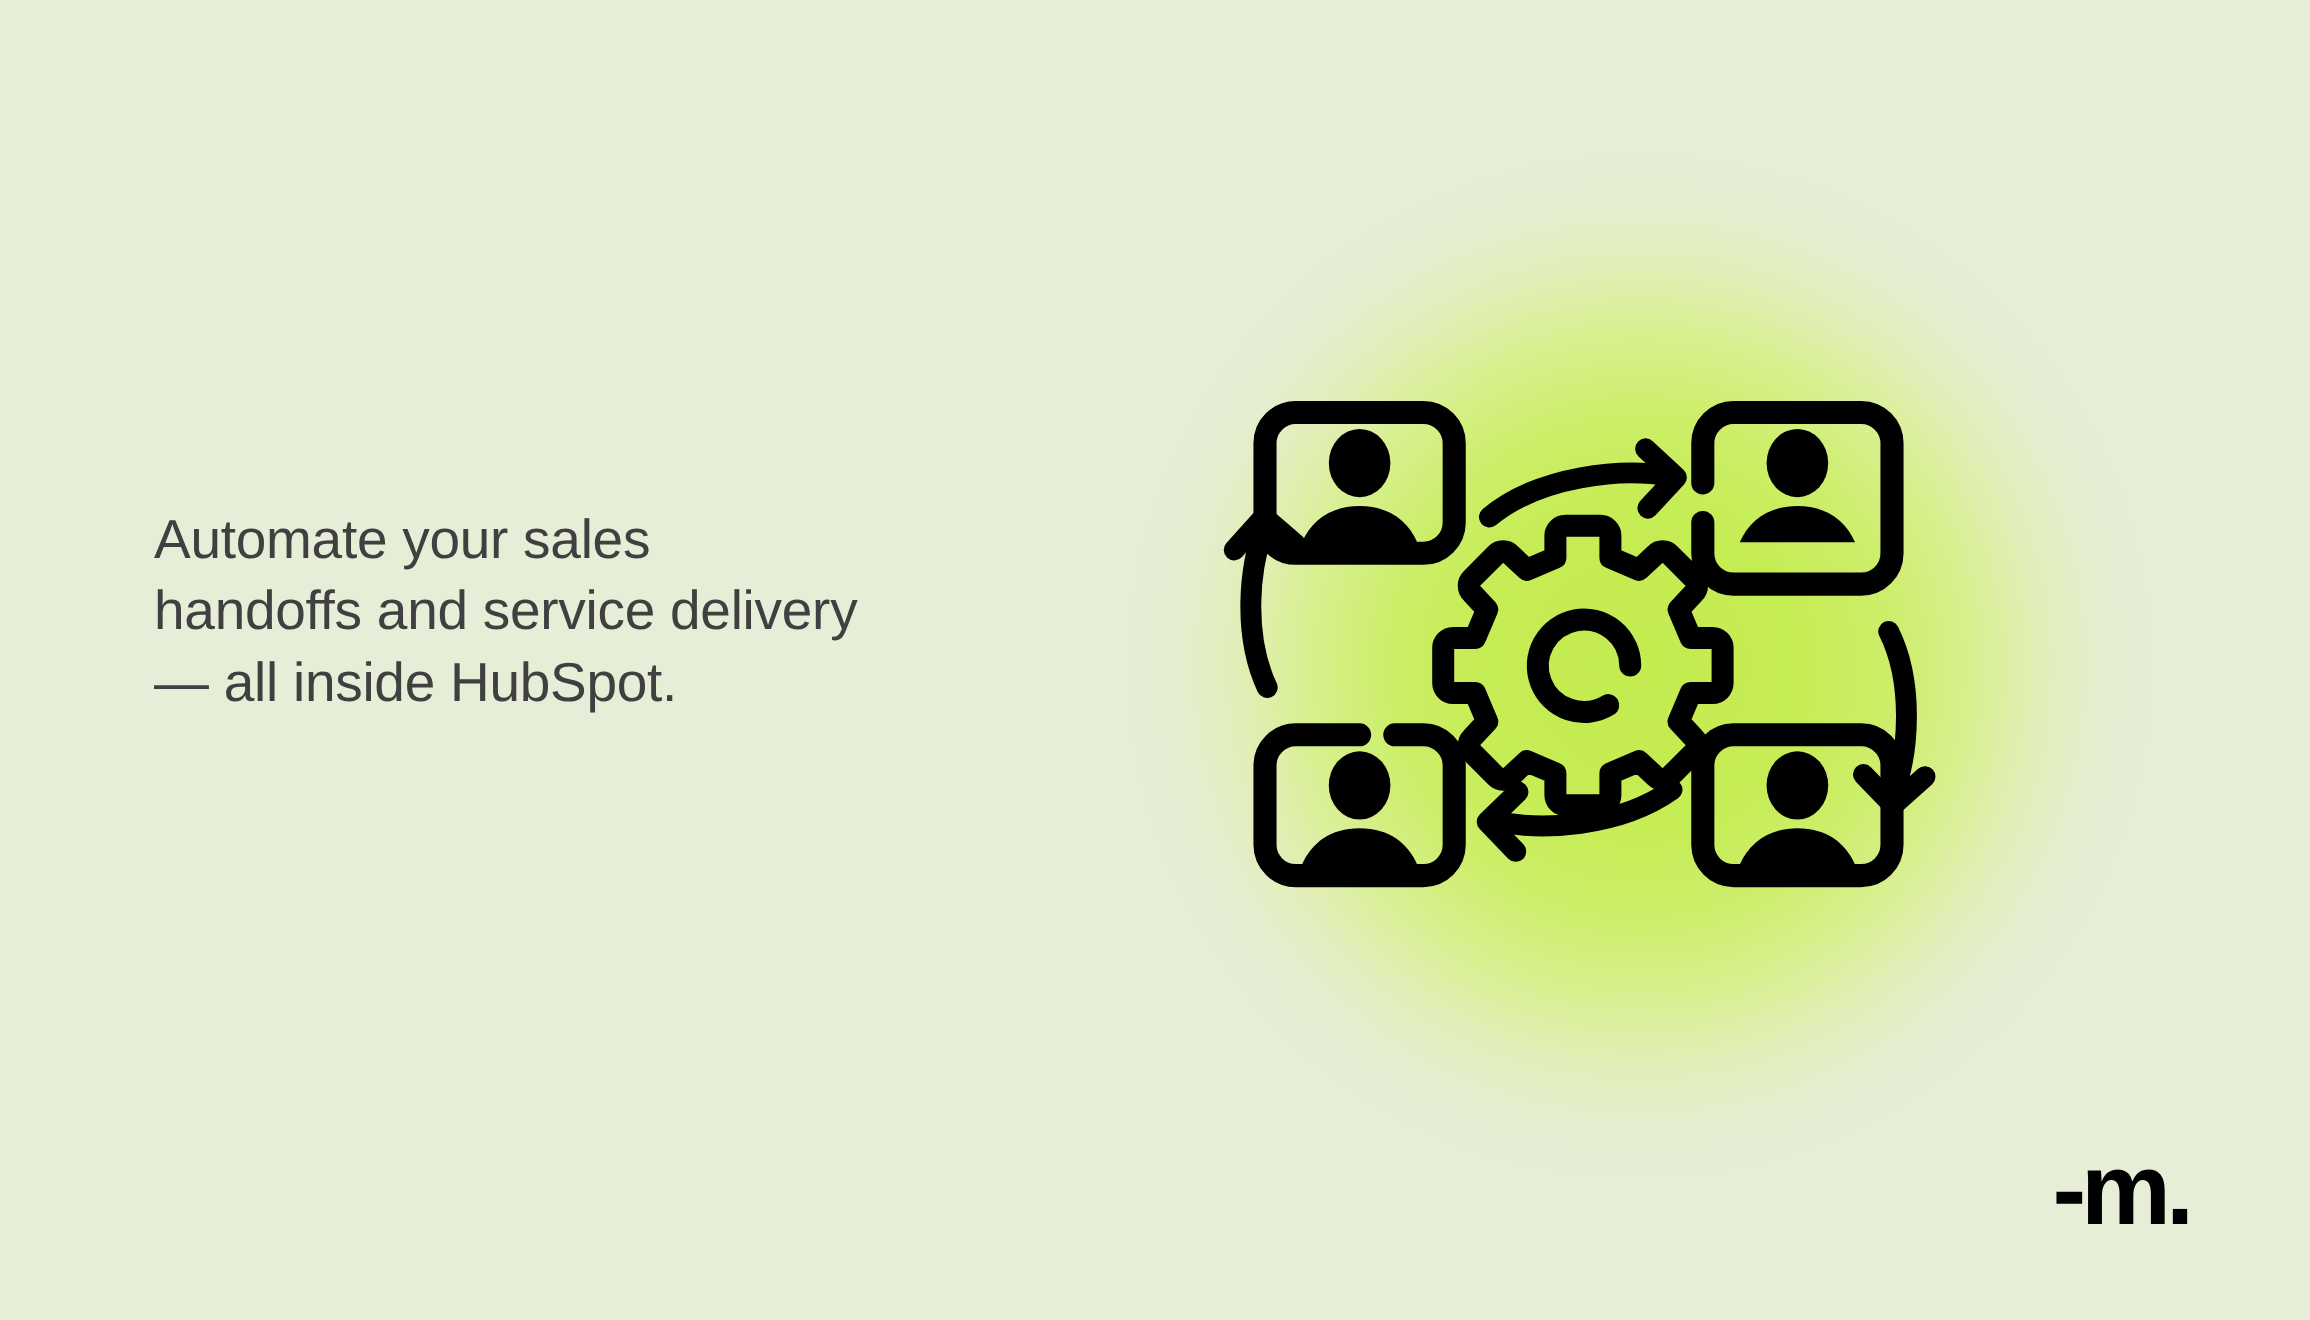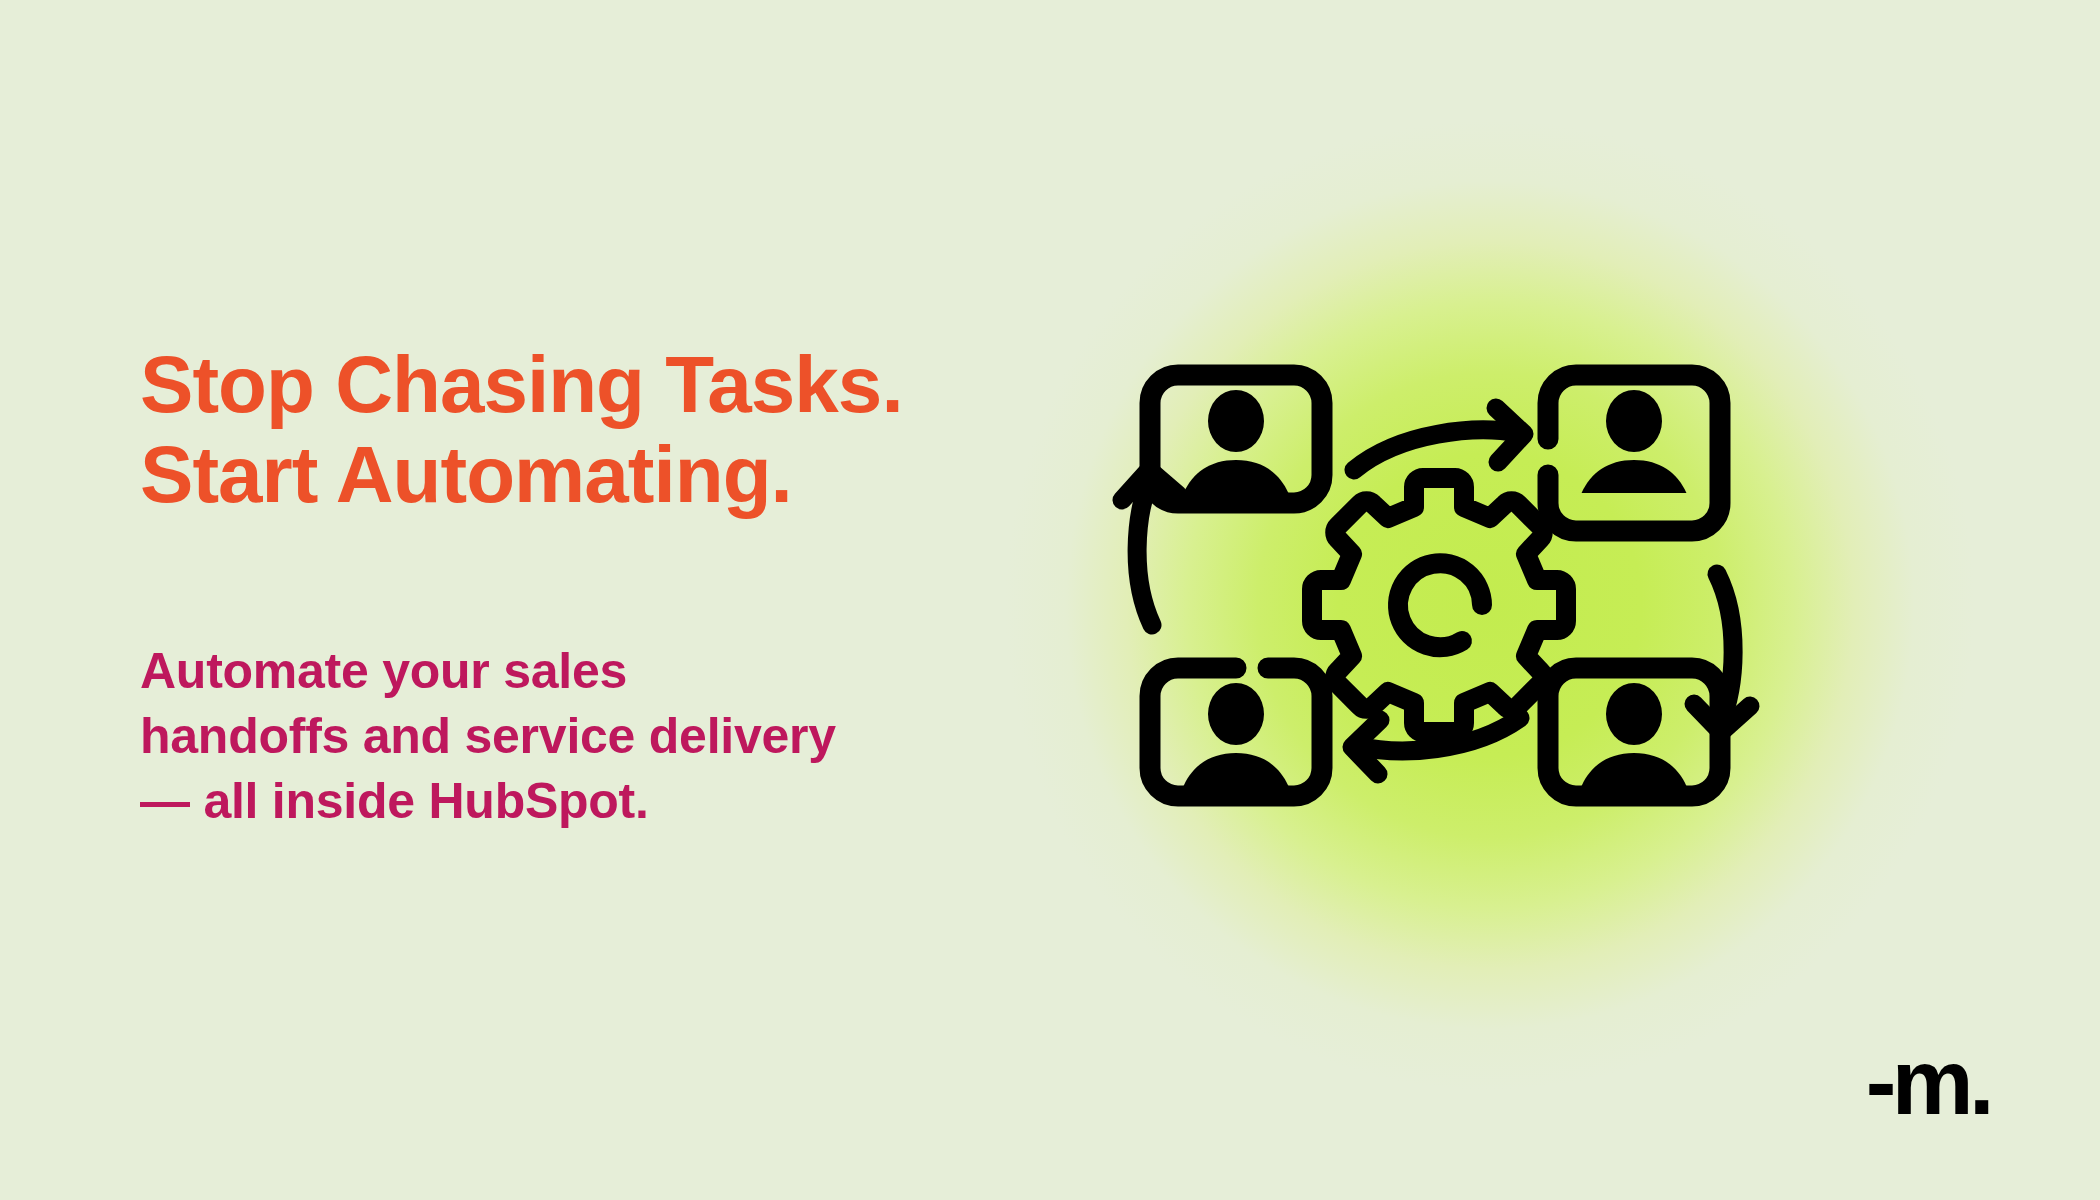--- a/index.html
+++ b/index.html
@@ -54,24 +54,24 @@
     color: #ed5129;
     font-size: 80px;
     line-height: 1.13;
     font-weight: 600;
     letter-spacing: -0.012em;
     white-space: pre-line;
   }
 
   #subcopy {
     margin-top: 118px;
-    color: #be185d;
+    color: #404040;
     font-size: 50px;
     line-height: 1.30;
-    font-weight: 700;
+    font-weight: 400;
     letter-spacing: -0.005em;
     white-space: pre-line;
   }
 
   
   #graphic {
     position: absolute;
     left: 1100px;
     top: 320px;
     width: 700px;
@@ -92,22 +92,20 @@
   }
 </style>
 </head>
 <body>
 
 <div id="stage">
 
   <div id="glow"></div>
 
   <div id="copy">
-    <div id="headline">Stop Chasing Tasks.
-Start Automating.</div>
     <div id="subcopy">Automate your sales
 handoffs and service delivery
 — all inside HubSpot.</div>
   </div>
 
   <div id="graphic">
     <svg viewBox="0 0 700 530" xmlns="http://www.w3.org/2000/svg">
 
       <g>
         <rect x="50" y="55" width="172" height="128" rx="28" ry="28" fill="none" stroke="#000" stroke-width="21"></rect>

